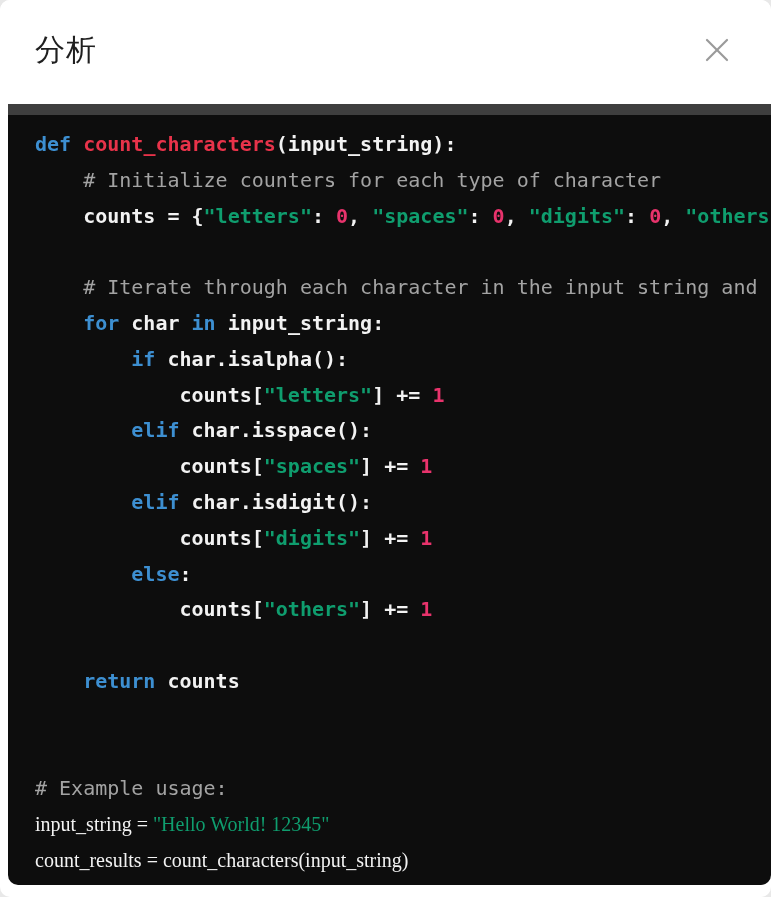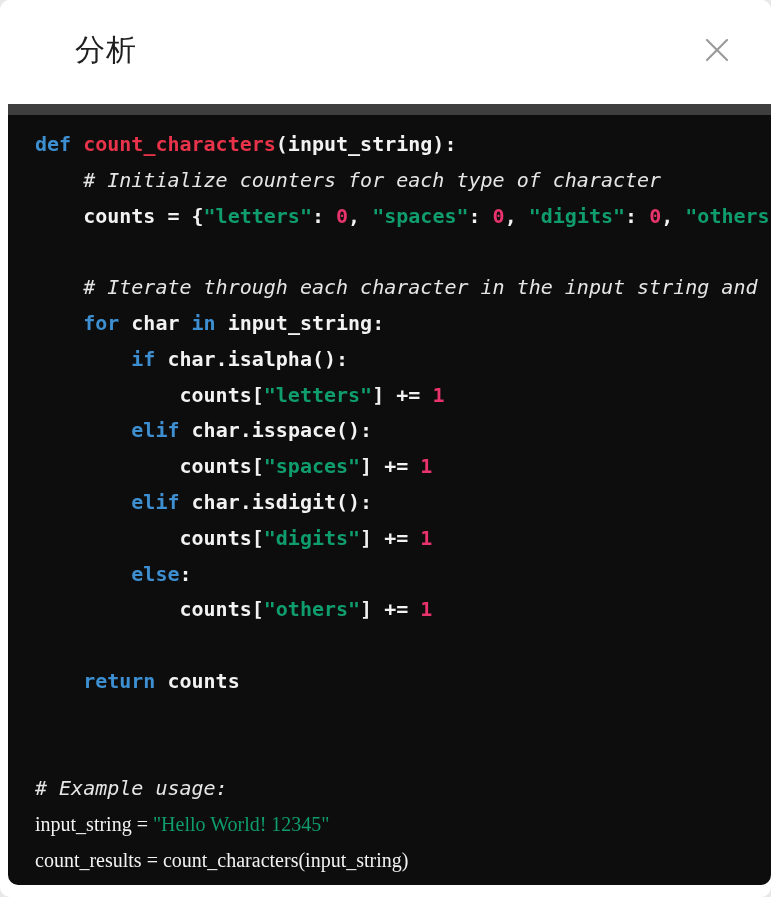--- a/index.html
+++ b/index.html
@@ -40,21 +40,20 @@
     position: absolute;
     left: 35px;
     top: 29px;
     font-size: 30px;
     line-height: 42px;
     color: #1f1f1f;
     font-family: "DejaVu Sans", "Liberation Sans", sans-serif;
     font-weight: 400;
     letter-spacing: 1px;
     white-space: nowrap;
-    margin-left: 40px;
   }
   .close-button {
     position: absolute;
     left: 693px;
     top: 26px;
     width: 48px;
     height: 48px;
     border: none;
     background: transparent;
     padding: 0;
@@ -102,21 +101,21 @@
     white-space: pre;
     font-weight: 700;
     letter-spacing: 0px;
   }
   .code-pre .ln { display: block; height: 35.8px; }
 
   .tok-kw   { color: #3d8fd1; }
   .tok-fn   { color: #e8334a; }
   .tok-str  { color: #0f9d6e; }
   .tok-num  { color: #e8336c; }
-  .tok-cmt  { color: #e5e5e5; font-weight: 400; font-style: italic; }
+  .tok-cmt  { color: #a3a3a3; font-weight: 400; }
   .tok-plain{ color: #f2f2f2; }
   .nb       { font-weight: 400; font-family: Liberation Serif, serif; }
 
   
   .scrollbar-track {
     position: absolute;
     left: 752px;
     top: 115px;
     width: 19px;
     height: 770px;

